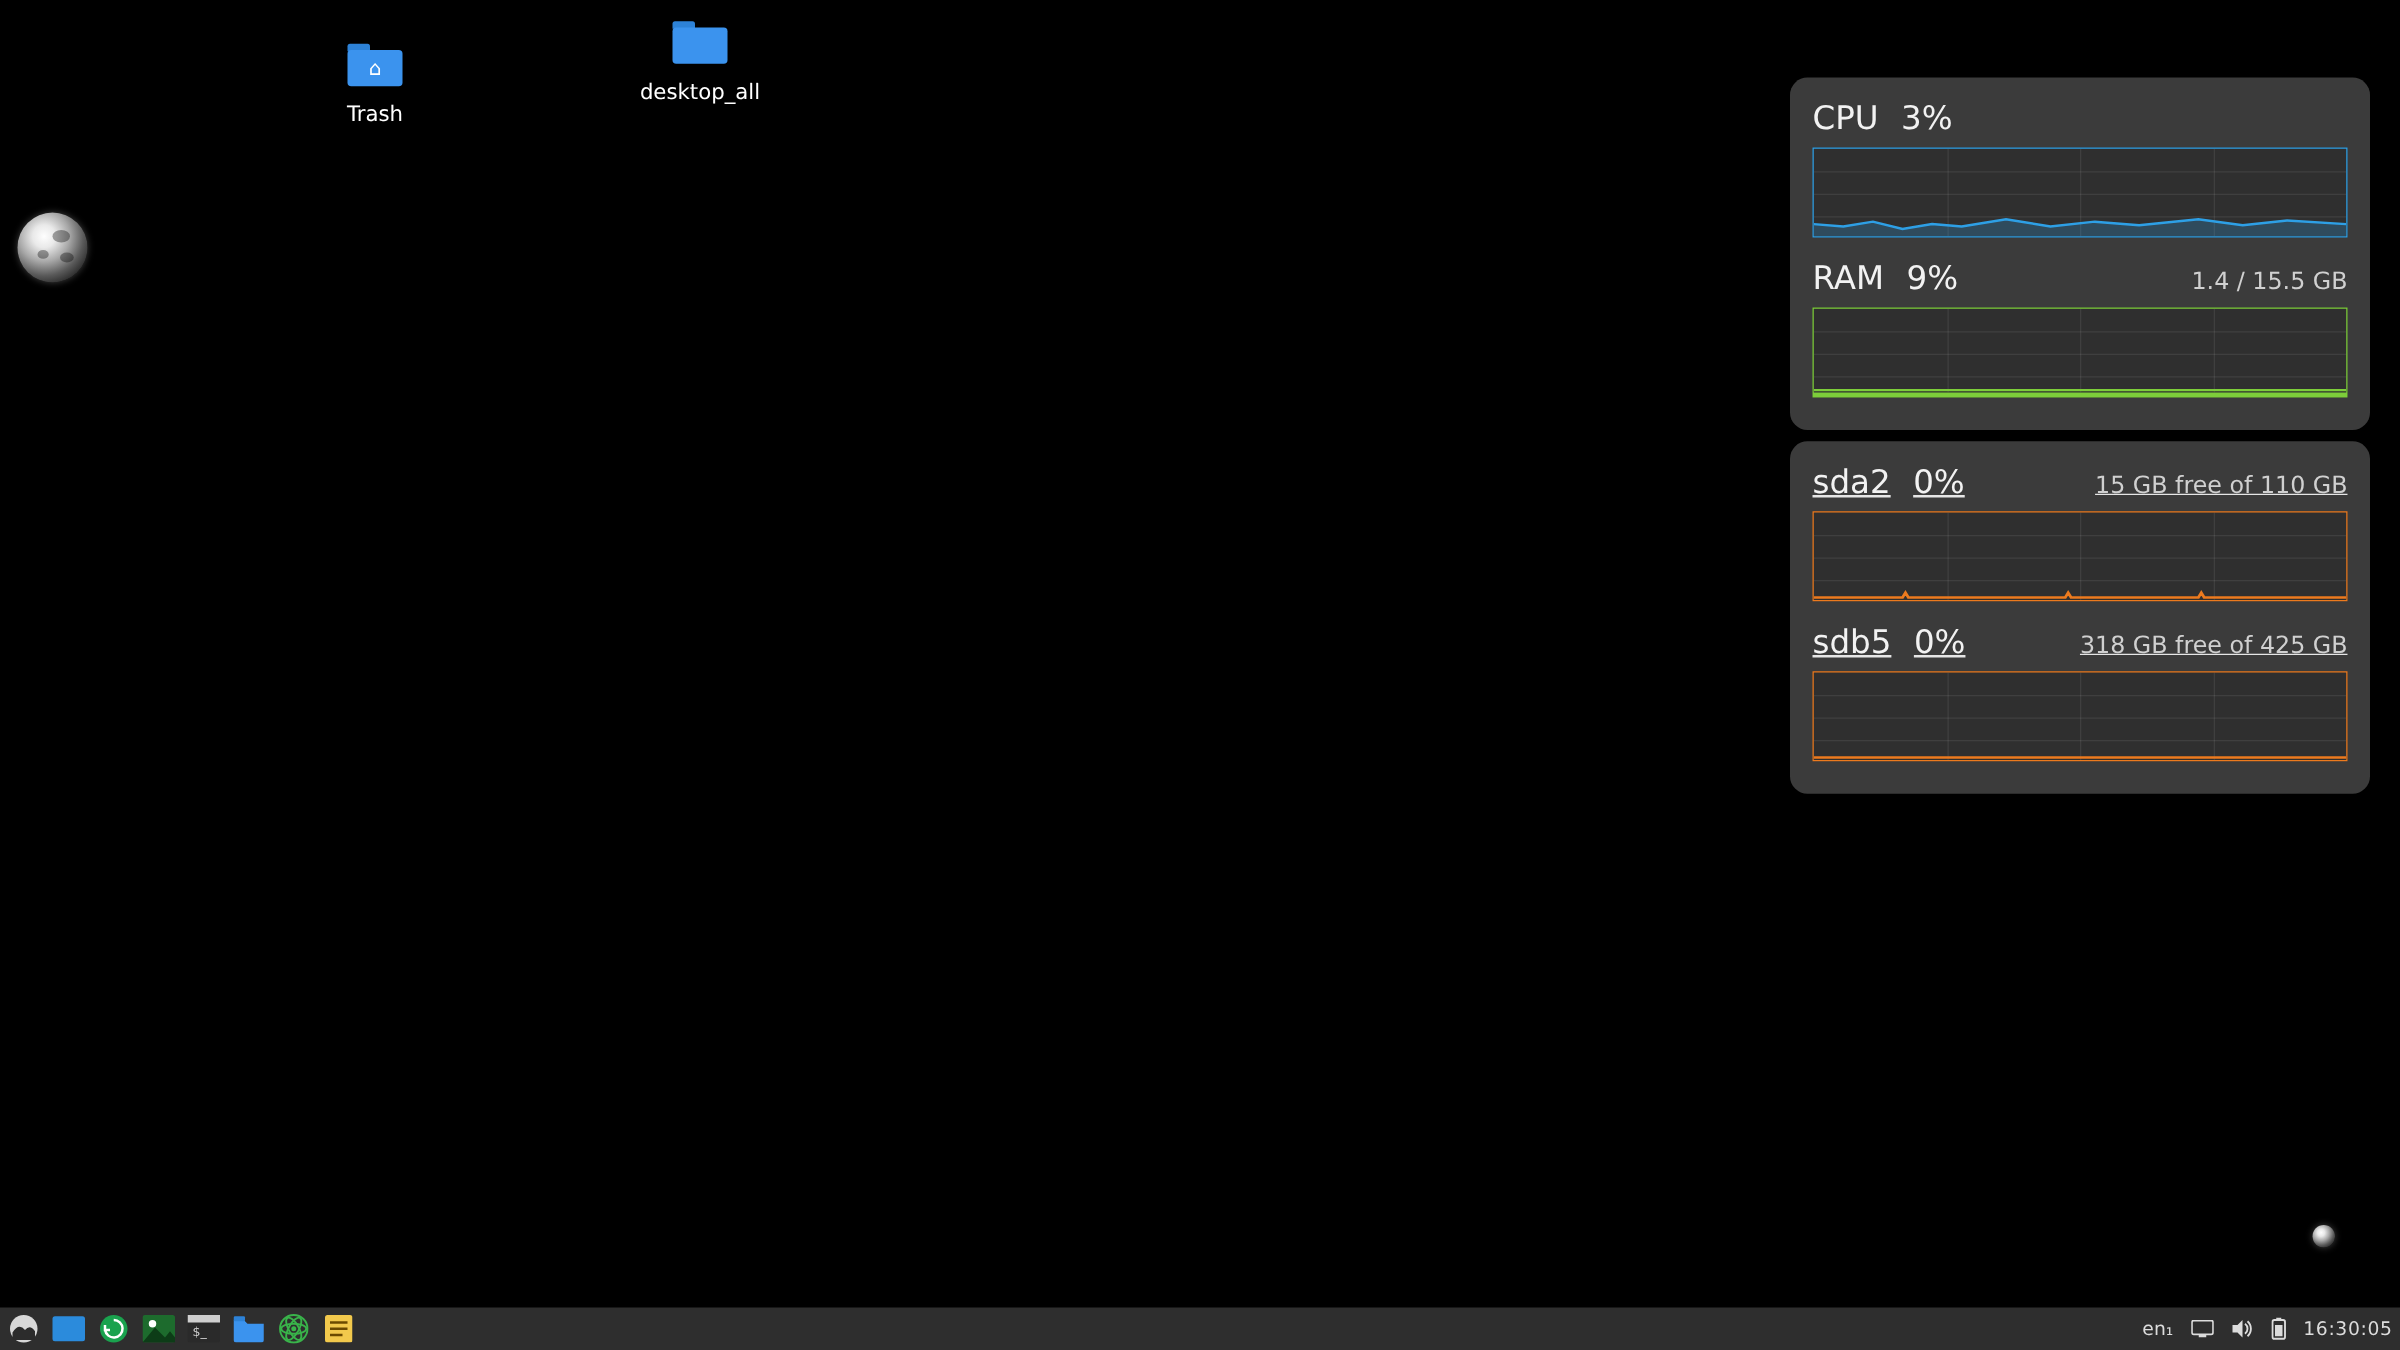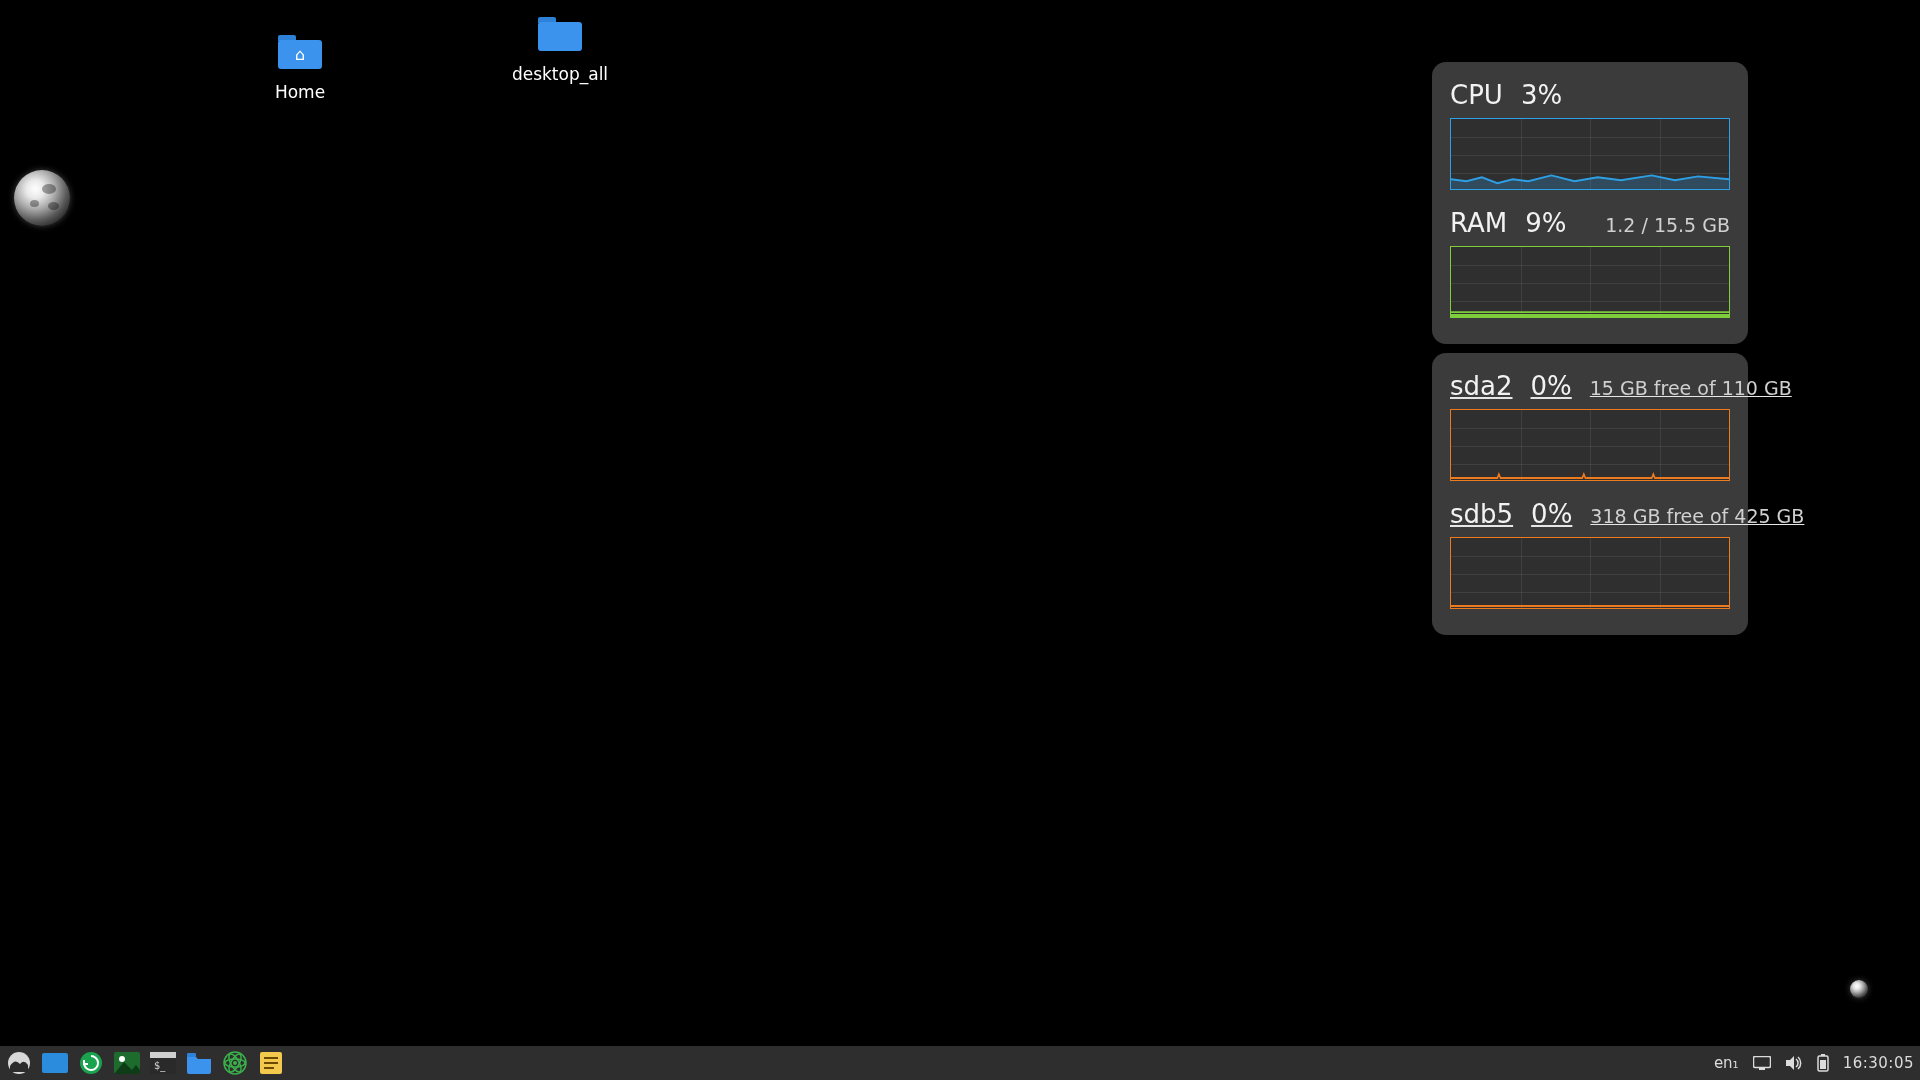--- a/index.html
+++ b/index.html
@@ -70,21 +70,21 @@
       radial-gradient(circle at 38% 34%, #fefefe 0%, #e9e9e9 18%, #a8a8a8 40%, #5a5a5a 62%, #111 88%, #000 100%);
     box-shadow:0 0 6px rgba(255,255,255,.25);
   }
   .globe .spot { position:absolute; border-radius:50%; background:rgba(0,0,0,.35); }
   
   .globe.small { width:18px; height:18px; }
 
   
   .monitor-panel {
     position:absolute; top:62px; left:1432px;
-    width:316px; padding:18px 18px 22px 18px;
+    width:464px; padding:18px 18px 22px 18px;
     background:#3b3b3b; border-radius:14px;text-align:center;
   }
   
   .monitor-panel.block2 { top:353px;text-decoration:underline; }
 
   .mon-item { margin-bottom:18px; }
   .mon-item:last-child { margin-bottom:4px; }
   .mon-head {
     display:flex; align-items:baseline; gap:18px;
     font-size:26px; color:#f2f2f2; margin-bottom:8px; white-space:nowrap;
@@ -127,21 +127,21 @@
 
 
   <div class="desktop-icon" style="left:300px; top:30px; transform:translateX(-50%);">
     <div class="glyph">
         <div class="folder-glyph">
           <div class="tab"></div>
           <div class="body"></div>
           <div class="inner">⌂</div>
         </div>
       </div>
-    <div class="label">Home</div>
+    <div class="label">Trash</div>
   </div>
 
 
   <div class="desktop-icon" style="left:560px; top:12px; transform:translateX(-50%);">
     <div class="glyph">
         <div class="folder-glyph">
           <div class="tab"></div>
           <div class="body"></div>
         </div>
       </div>
@@ -173,21 +173,21 @@
           <polyline fill="none" stroke="#2ea0e6" stroke-width="2" points="0,62 20,64 40,60 60,66 80,62 100,64 130,58 160,64 190,60 220,63 260,58 290,63 320,59 360,62"></polyline>
           <polyline fill="rgba(46,160,230,.25)" stroke="none" points="0,72 0,62 20,64 40,60 60,66 80,62 100,64 130,58 160,64 190,60 220,63 260,58 290,63 320,59 360,62 360,72"></polyline>
         </svg>
       </div>
     </div>
 
     <div class="mon-item">
       <div class="mon-head">
         <span>RAM</span>
         <span>9%</span>
-        <span class="sub">1.2 / 15.5 GB</span>
+        <span class="sub">1.4 / 15.5 GB</span>
       </div>
       <div class="graph c-ram">
         <div class="gridline" style="top:18px"></div>
           <div class="gridline" style="top:36px"></div>
           <div class="gridline" style="top:54px"></div>
         <div class="gridv" style="left:25%"></div>
           <div class="gridv" style="left:50%"></div>
           <div class="gridv" style="left:75%"></div>
         <svg viewBox="0 0 360 72" preserveAspectRatio="none">
           <polyline fill="none" stroke="#7dce3a" stroke-width="2" points="0,70 360,70"></polyline>

